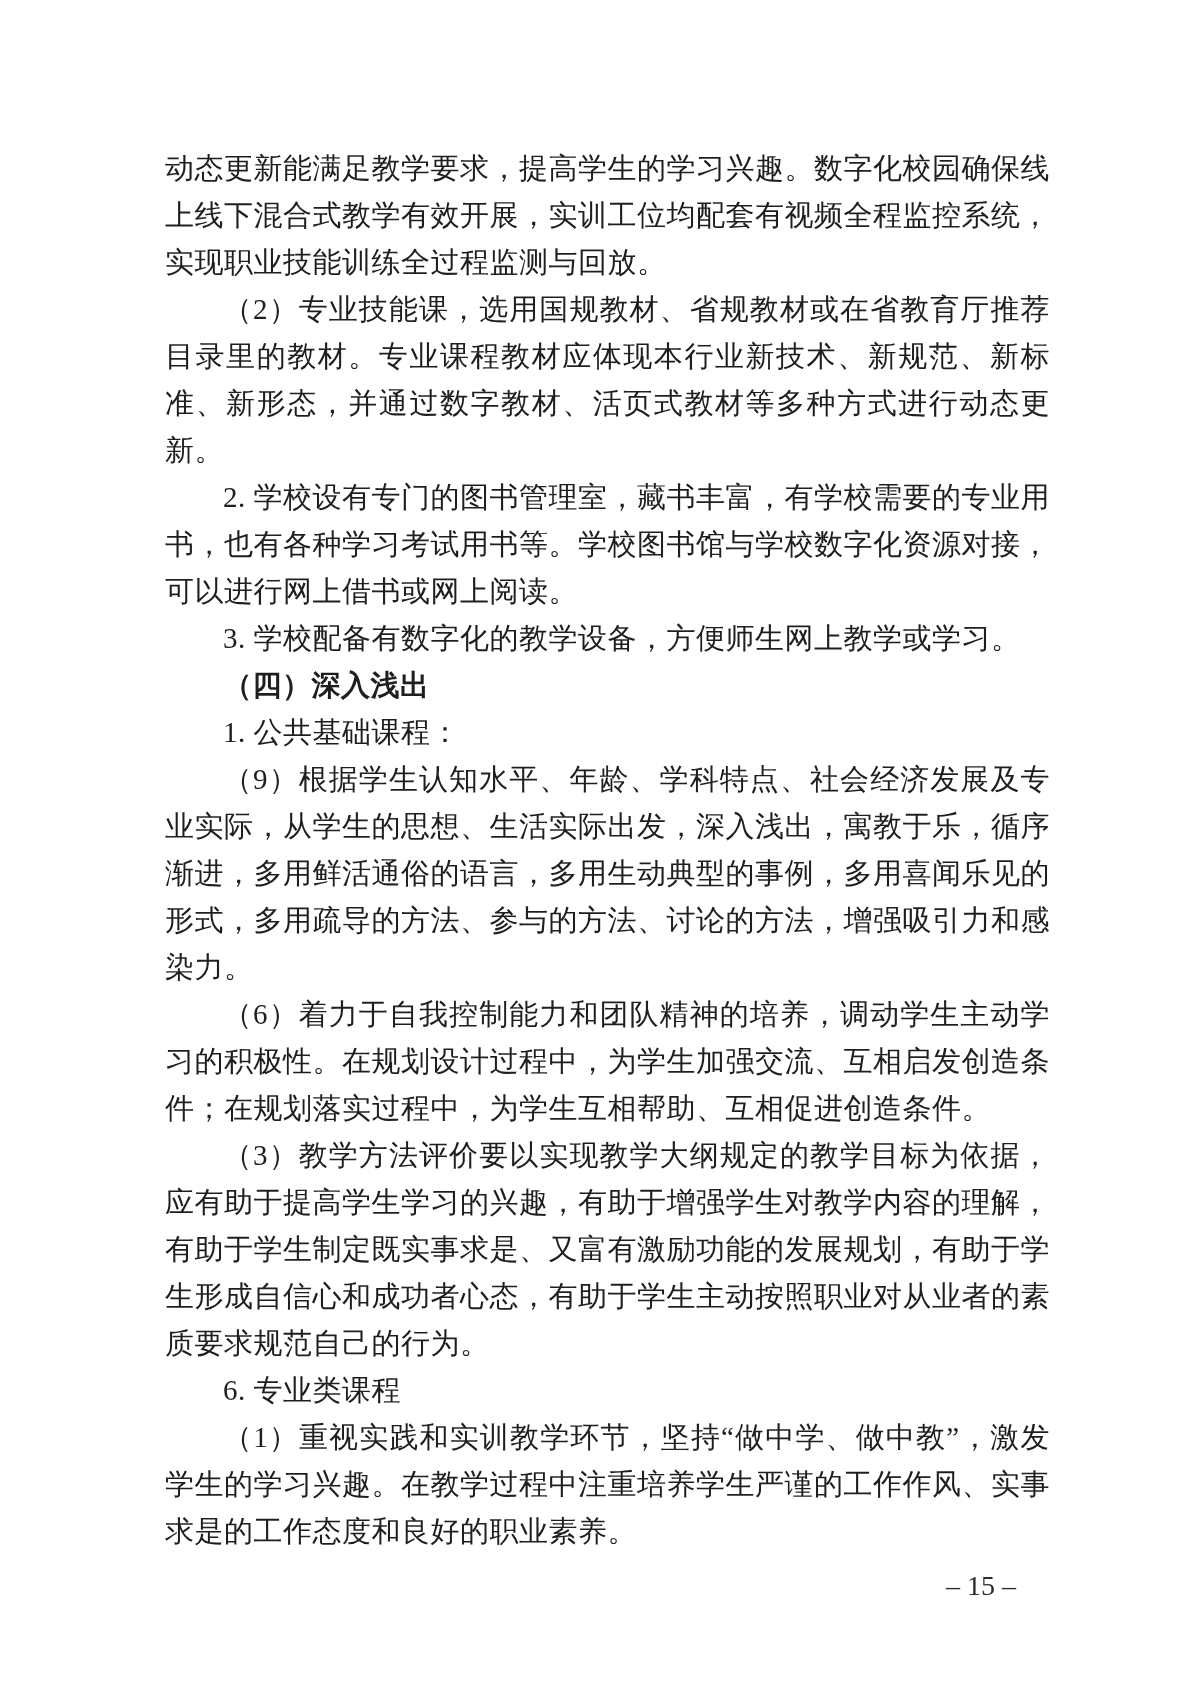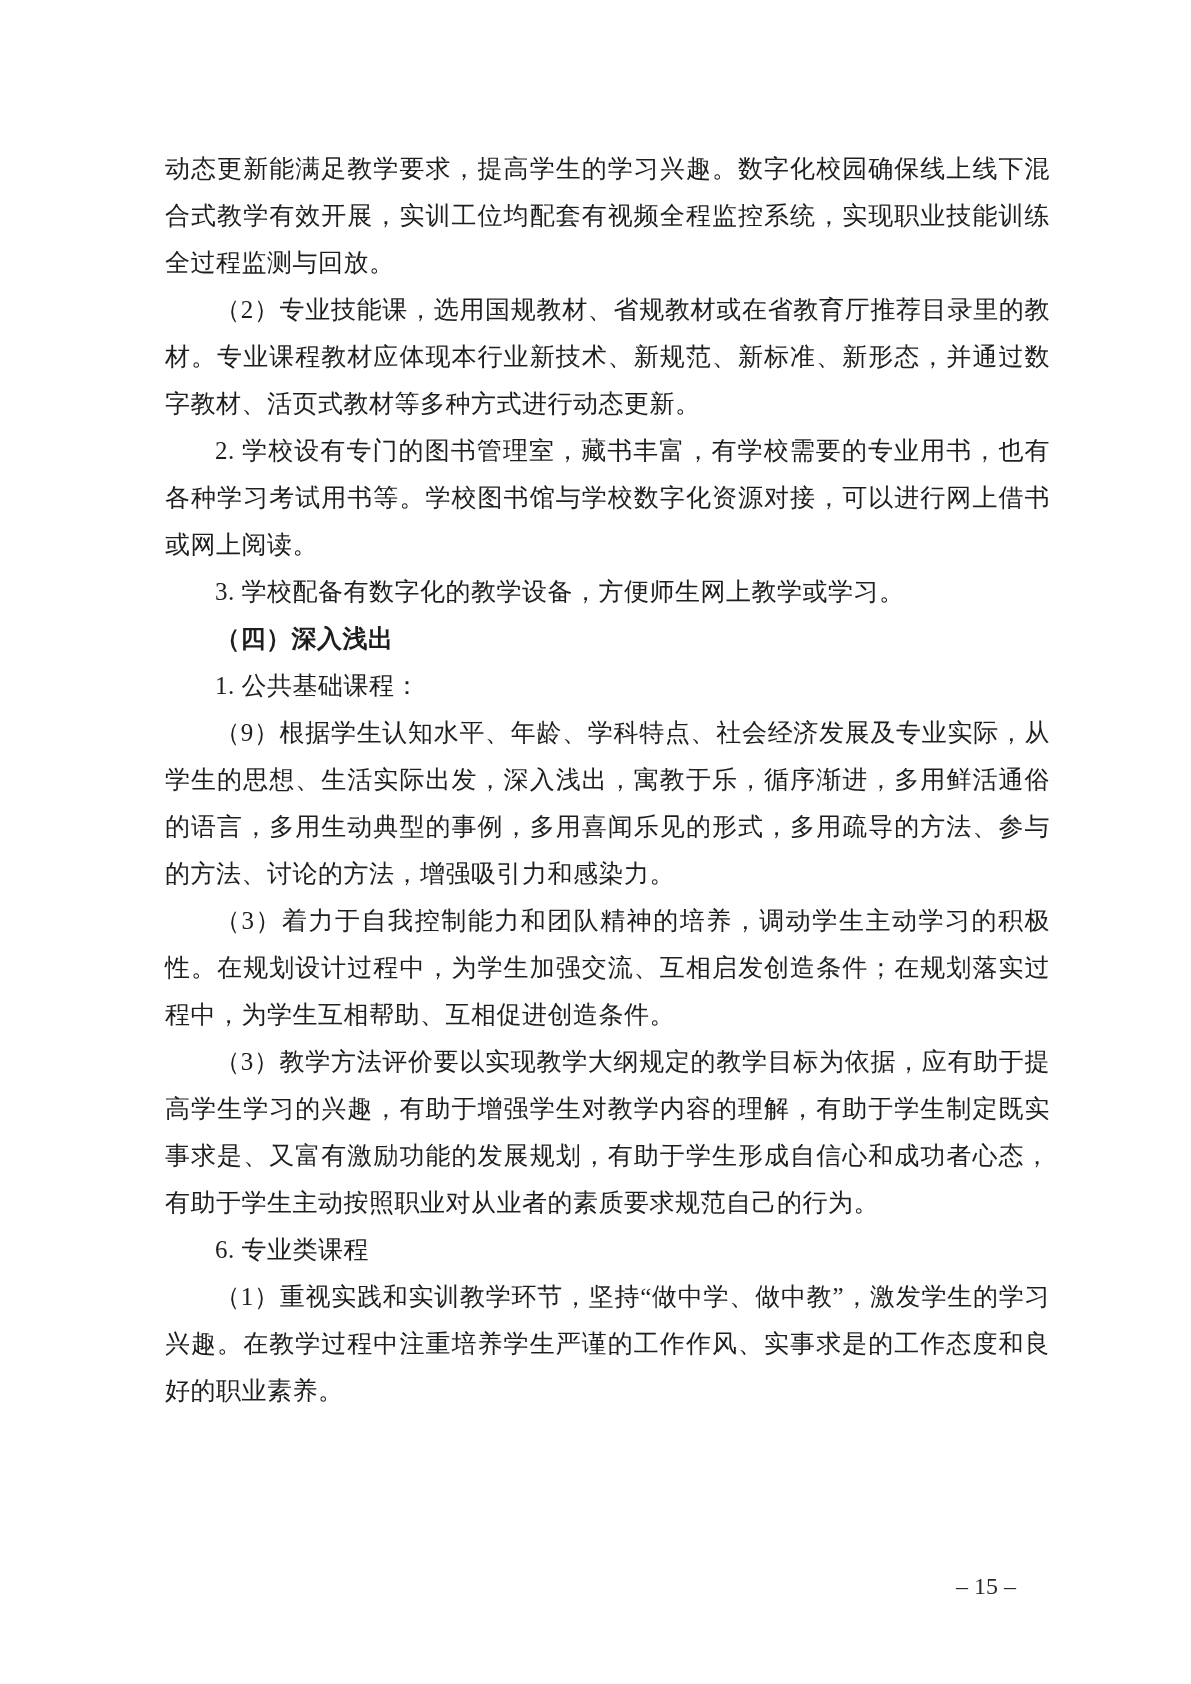--- a/index.html
+++ b/index.html
@@ -25,56 +25,56 @@
   .doc-body {
     position: absolute;
     top: 145px;
     left: 165px;
     width: 885px;
     color: #1e1e1e;
   }
   .doc-body p {
     margin: 0;
     padding: 0;
-    font-size: 25px;
+    font-size: 29px;
     line-height: 47px;
     text-align: justify;
     letter-spacing: 0.5px;
     word-break: break-all;
   }
   .doc-body p.indent {
     text-indent: 2em;
   }
   .doc-body p.heading {
     font-weight: 700;
   }
   .footer-pagenum {
     position: absolute;
     top: 1566px;
     left: 0;
     width: 1016px;
     text-align: right;
-    font-size: 24px;
+    font-size: 28px;
     line-height: 40px;
     color: #2a2a2a;
     font-family: "Liberation Serif", serif;
   }
 </style>
 </head>
 <body>
 
 <div class="page">
   <main class="doc-body">
 
   <p class="">动态更新能满足教学要求，提高学生的学习兴趣。数字化校园确保线上线下混合式教学有效开展，实训工位均配套有视频全程监控系统，实现职业技能训练全过程监测与回放。</p>
       <p class="indent ">（2）专业技能课，选用国规教材、省规教材或在省教育厅推荐目录里的教材。专业课程教材应体现本行业新技术、新规范、新标准、新形态，并通过数字教材、活页式教材等多种方式进行动态更新。</p>
       <p class="indent ">2. 学校设有专门的图书管理室，藏书丰富，有学校需要的专业用书，也有各种学习考试用书等。学校图书馆与学校数字化资源对接，可以进行网上借书或网上阅读。</p>
       <p class="indent ">3. 学校配备有数字化的教学设备，方便师生网上教学或学习。</p>
       <p class="indent heading">（四）深入浅出</p>
       <p class="indent ">1. 公共基础课程：</p>
       <p class="indent ">（9）根据学生认知水平、年龄、学科特点、社会经济发展及专业实际，从学生的思想、生活实际出发，深入浅出，寓教于乐，循序渐进，多用鲜活通俗的语言，多用生动典型的事例，多用喜闻乐见的形式，多用疏导的方法、参与的方法、讨论的方法，增强吸引力和感染力。</p>
-      <p class="indent ">（3）着力于自我控制能力和团队精神的培养，调动学生主动学习的积极性。在规划设计过程中，为学生加强交流、互相启发创造条件；在规划落实过程中，为学生互相帮助、互相促进创造条件。</p>
+      <p class="indent ">（6）着力于自我控制能力和团队精神的培养，调动学生主动学习的积极性。在规划设计过程中，为学生加强交流、互相启发创造条件；在规划落实过程中，为学生互相帮助、互相促进创造条件。</p>
       <p class="indent ">（3）教学方法评价要以实现教学大纲规定的教学目标为依据，应有助于提高学生学习的兴趣，有助于增强学生对教学内容的理解，有助于学生制定既实事求是、又富有激励功能的发展规划，有助于学生形成自信心和成功者心态，有助于学生主动按照职业对从业者的素质要求规范自己的行为。</p>
       <p class="indent ">6. 专业类课程</p>
       <p class="indent ">（1）重视实践和实训教学环节，坚持“做中学、做中教”，激发学生的学习兴趣。在教学过程中注重培养学生严谨的工作作风、实事求是的工作态度和良好的职业素养。</p>
     </main>
   <div class="footer-pagenum">– 15 –</div>
 </div>
 
 </body></html>

